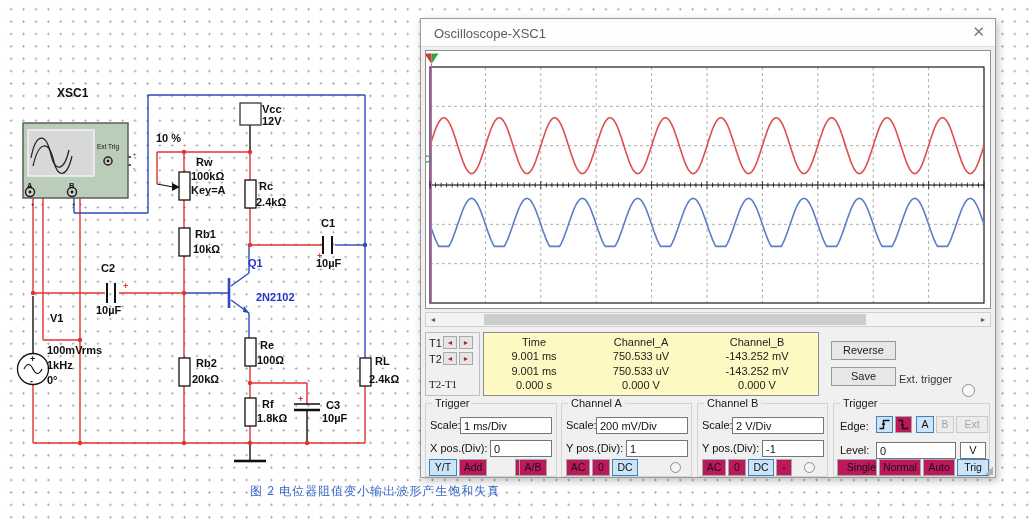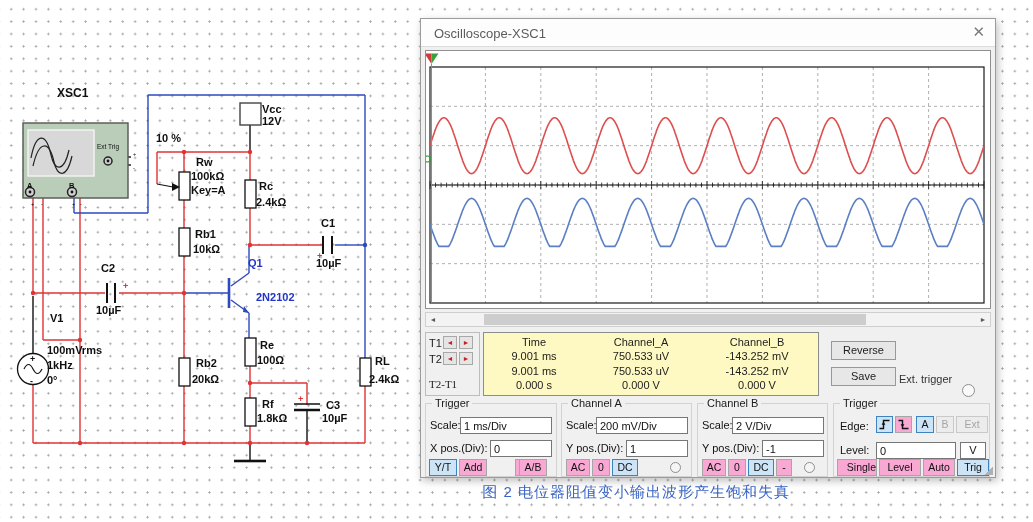--- a/index.html
+++ b/index.html
@@ -1,21 +1,21 @@
 <!DOCTYPE html>
 <html><head>
 <meta charset="utf-8">
 <style>
   html,body{margin:0;padding:0;background:#fff;font-family:"Liberation Sans",sans-serif;}
   .canvas{position:relative;width:1033px;height:522px;overflow:hidden;background:#fff;
     background-image:radial-gradient(circle,#a5a5a5 0.9px,transparent 1.15px);
     background-size:12.4px 12.4px;background-position:5px 3px;}
   #circuit{position:absolute;left:0;top:0;}
-  .caption{position:absolute;left:250px;top:483px;width:540px;text-align:right;
-    font-size:15px;color:#3a66c8;letter-spacing:1px;}
+  .caption{position:absolute;left:250px;top:483px;width:540px;text-align:left;
+    font-size:12px;color:#3a66c8;letter-spacing:1px;}
   
   .osc{position:absolute;left:420px;top:18px;width:576px;height:460px;background:#f0f0f0;
     border:1px solid #9b9b9b;box-shadow:2px 3px 8px rgba(0,0,0,.25);box-sizing:border-box;
     font-size:11px;color:#1c1c1c;}
   .titlebar{position:absolute;left:0;top:0;right:0;height:27px;background:#fdfdfd;border-bottom:1px solid #dcdcdc;}
   .title{position:absolute;left:13px;top:7px;font-size:13px;color:#5c5c5c;text-align:center;}
   .close{position:absolute;right:10px;top:4px;font-size:15px;color:#7a7a7a;cursor:default;}
   .display{position:absolute;left:4px;top:31px;width:566px;height:259px;background:#fff;
     border:1px solid #8f8f8f;box-sizing:border-box;}
   .hscroll{position:absolute;left:4px;top:293px;width:566px;height:15px;background:#f3f3f3;
@@ -40,21 +40,21 @@
     border:1px solid #8e8e8e;background:#fafafa;box-sizing:border-box;}
   .gbox{position:absolute;top:384px;height:74px;border:1px solid #d2d2d2;background:#f0f0f0;box-sizing:border-box;}
   .gtitle{position:absolute;left:6px;top:-7px;background:#f0f0f0;padding:0 3px;font-size:11px;color:#1a1a1a;}
   #gb-time{left:4px;width:132px}
   #gb-cha{left:140px;width:131px}
   #gb-chb{left:276px;width:131px}
   #gb-trig{left:412px;width:157px}
   .lbl{position:absolute;font-size:11px;color:#111;white-space:nowrap;}
   .ibox{position:absolute;height:17px;border:1px solid #767676;background:#fff;font-size:11px;
     padding:0 3px;box-sizing:border-box;font-family:"Liberation Sans",sans-serif;color:#111;}
-  .mbtn{position:absolute;height:17px;background:#f9a8d4;border:1px solid #a6a6a6;box-sizing:border-box;
+  .mbtn{position:absolute;height:17px;background:#be185d;border:1px solid #a6a6a6;box-sizing:border-box;
     text-align:center;line-height:15px;font-size:10.5px;color:#111;}
   .mbtn.active{background:#cde4f7;border:1px solid #3f82c0;}
   .mbtn.disabled{color:#a5a5a5;background:#ececec;border-color:#c9c9c9;}
   .radio{position:absolute;width:11px;height:11px;border-radius:50%;border:1px solid #8e8e8e;
     background:#f5f5f5;box-sizing:border-box;}
   .grip{position:absolute;right:2px;bottom:2px;width:9px;height:9px;
     background:linear-gradient(135deg,transparent 50%,#b0b0b0 50%);}
 </style>
 </head>
 <body>
@@ -335,21 +335,21 @@
       <div id="trig-sources">
           <div class="mbtn active" style="left: 82px; top: 12px; width: 18px;">A</div>
           <div class="mbtn disabled" style="left: 102px; top: 12px; width: 18px;">B</div>
           <div class="mbtn disabled" style="left: 122px; top: 12px; width: 32px;">Ext</div>
         </div>
       <span class="lbl" style="left:6px;top:40px">Level:</span>
       <input class="ibox" style="left: 42px; top: 38px; width: 80px;" readonly="" value="0">
       <div class="ibox" style="left:126px;top:38px;width:26px;text-align:center;line-height:15px">V</div>
       <div id="trig-modes">
           <div class="mbtn" style="left: 3px; top: 55px; width: 40px; text-align: right;">Single</div>
-          <div class="mbtn" style="left: 45px; top: 55px; width: 42px;">Level</div>
+          <div class="mbtn" style="left: 45px; top: 55px; width: 42px;">Normal</div>
           <div class="mbtn" style="left: 89px; top: 55px; width: 32px;">Auto</div>
           <div class="mbtn active" style="left: 123px; top: 55px; width: 32px;">Trig</div>
         </div>
     </div>
 
     <div class="grip"></div>
   </div>
 </div>
 
 </body></html>

